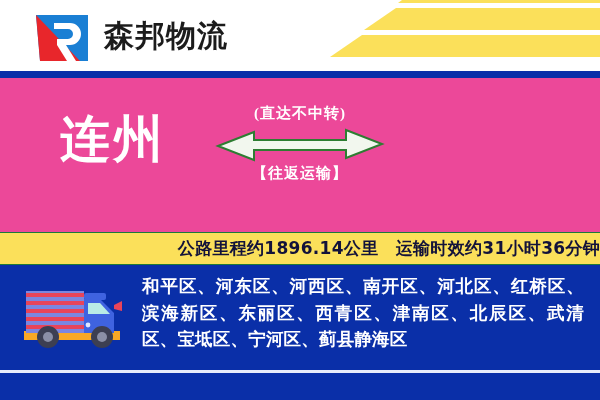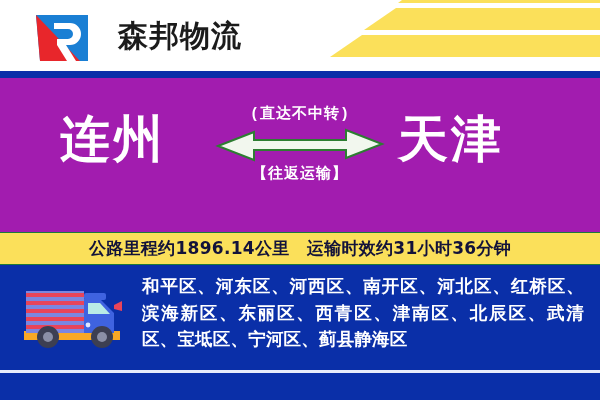--- a/index.html
+++ b/index.html
@@ -39,21 +39,21 @@
     display: flex;
     align-items: center;
   }
   .logo-mark {
     position: relative;
     width: 56px; height: 54px;
     flex: none;
   }
   .logo-mark svg { display: block; }
   .logo-text {
-    margin-left: 28px;
+    margin-left: 14px;
     display: flex;
     flex-direction: column;
     justify-content: center;
   }
   .logo-cn {
     font-family: "DejaVu Sans", "Liberation Sans", sans-serif;
     font-size: 30px;
     font-weight: bold;
     color: #1b1b1b;
     line-height: 1.05;
@@ -78,21 +78,21 @@
     overflow: hidden;
   }
   .stripes svg { display: block; }
 
   
   .main {
     position: absolute;
     left: 0; top: 78px;
     width: 600px;
     height: 154px;
-    background: #a21caf;
+    background: #ec4899;
   }
   .route {
     position: absolute;
     left: 0; top: 0;
     width: 600px; height: 154px;
   }
   .city {
     position: absolute;
     top: 36px;
     font-family: "DejaVu Sans", "Liberation Sans", sans-serif;
@@ -106,21 +106,21 @@
   .city-origin { left: 60px; }
   .city-dest { left: 398px; }
 
   .route-mid {
     position: absolute;
     left: 210px; top: 26px;
     width: 180px;
     text-align: center;
   }
   .mid-top, .mid-bottom {
-    font-family: Liberation Mono, monospace;
+    font-family: Liberation Serif, serif;
     font-size: 15px;
     font-weight: bold;
     color: #ffffff;
     white-space: nowrap;
     letter-spacing: 1px;
   }
   .mid-bottom { }
   .arrow-box {
     width: 180px;
     height: 36px;
@@ -130,21 +130,21 @@
 
   
   .infobar {
     position: absolute;
     left: 0; top: 232px;
     width: 600px;
     height: 33px;
     background: #fbe05a;
     display: flex;
     align-items: center;
-    justify-content: center;
+    justify-content: flex-end;
     border-top: 1px solid #1e7a3a;
     border-bottom: 1px solid #1e7a3a;
     box-sizing: border-box;
   }
   .infobar-text {
     font-family: "DejaVu Sans", "Liberation Sans", sans-serif;
     font-size: 17px;
     font-weight: bold;
     color: #12123a;
     white-space: nowrap;
@@ -232,21 +232,20 @@
       <div class="route-mid">
         <div class="mid-top">(直达不中转)</div>
         <div class="arrow-box">
           <svg width="180" height="36" viewBox="0 0 180 36">
             <path d="M8 18 L44 4 L44 12 L136 12 L136 2 L172 16 L136 30 L136 22 L44 22 L44 32 Z" fill="#f2f7ee" stroke="#2e7d32" stroke-width="2" stroke-linejoin="miter"></path>
           </svg>
         </div>
         <div class="mid-bottom">【往返运输】</div>
       </div>
 
-      <div class="city city-dest">天津</div>
 
     </div>
   </div>
 
   <div class="infobar">
     <div class="infobar-text">公路里程约1896.14公里　运输时效约31小时36分钟</div>
   </div>
 
   <div class="districts">
 

